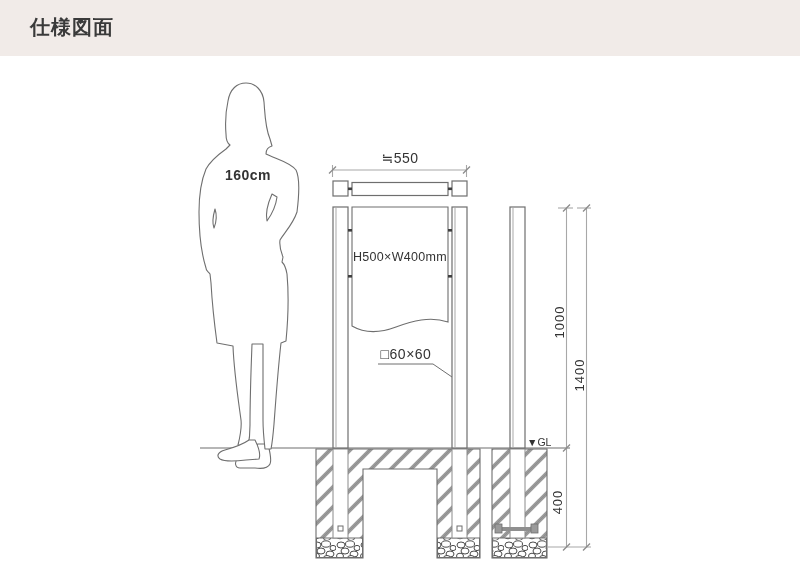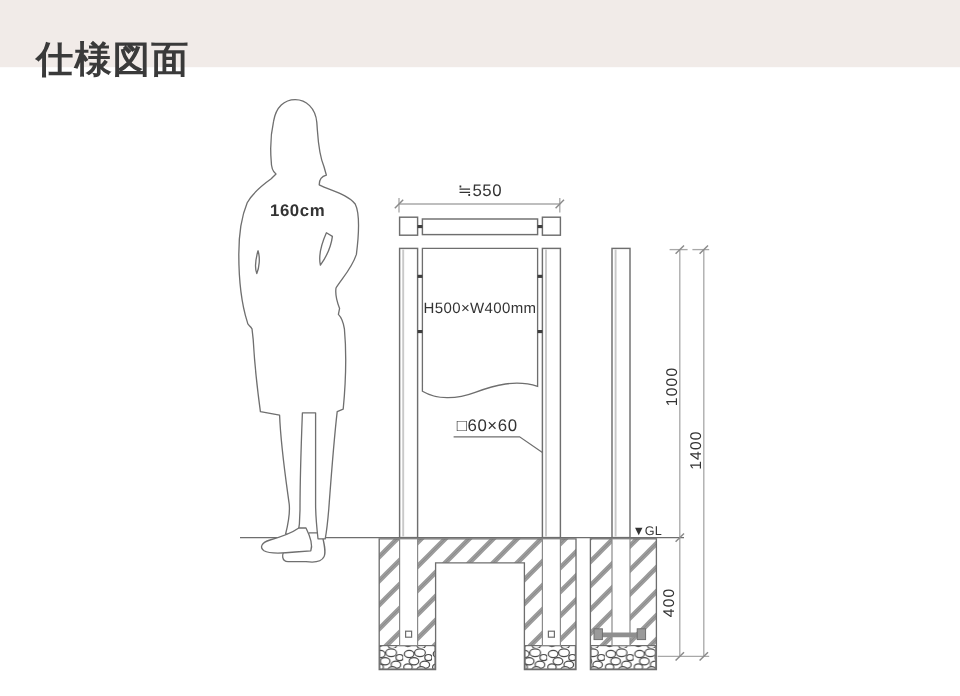--- a/index.html
+++ b/index.html
@@ -10,22 +10,22 @@
     overflow:hidden;
     font-family:"Liberation Sans",sans-serif;
   }
   .header{
     position:absolute;top:0;left:0;
     width:800px;height:56px;
     background:#f1ebe8;
   }
   .header h1{
     margin:0;
-    padding:29px 0 0 30px;
-    font-size:31px;
+    padding:14px 0 0 30px;
+    font-size:20px;
     font-weight:bold;
     color:#3a3a3a;
     letter-spacing:1px;
     font-family:"Liberation Sans","DejaVu Sans",sans-serif;
   }
   svg{position:absolute;top:0;left:0;}
   text{
     font-family:"Liberation Sans","DejaVu Sans",sans-serif;
     fill:#333333;
   }

